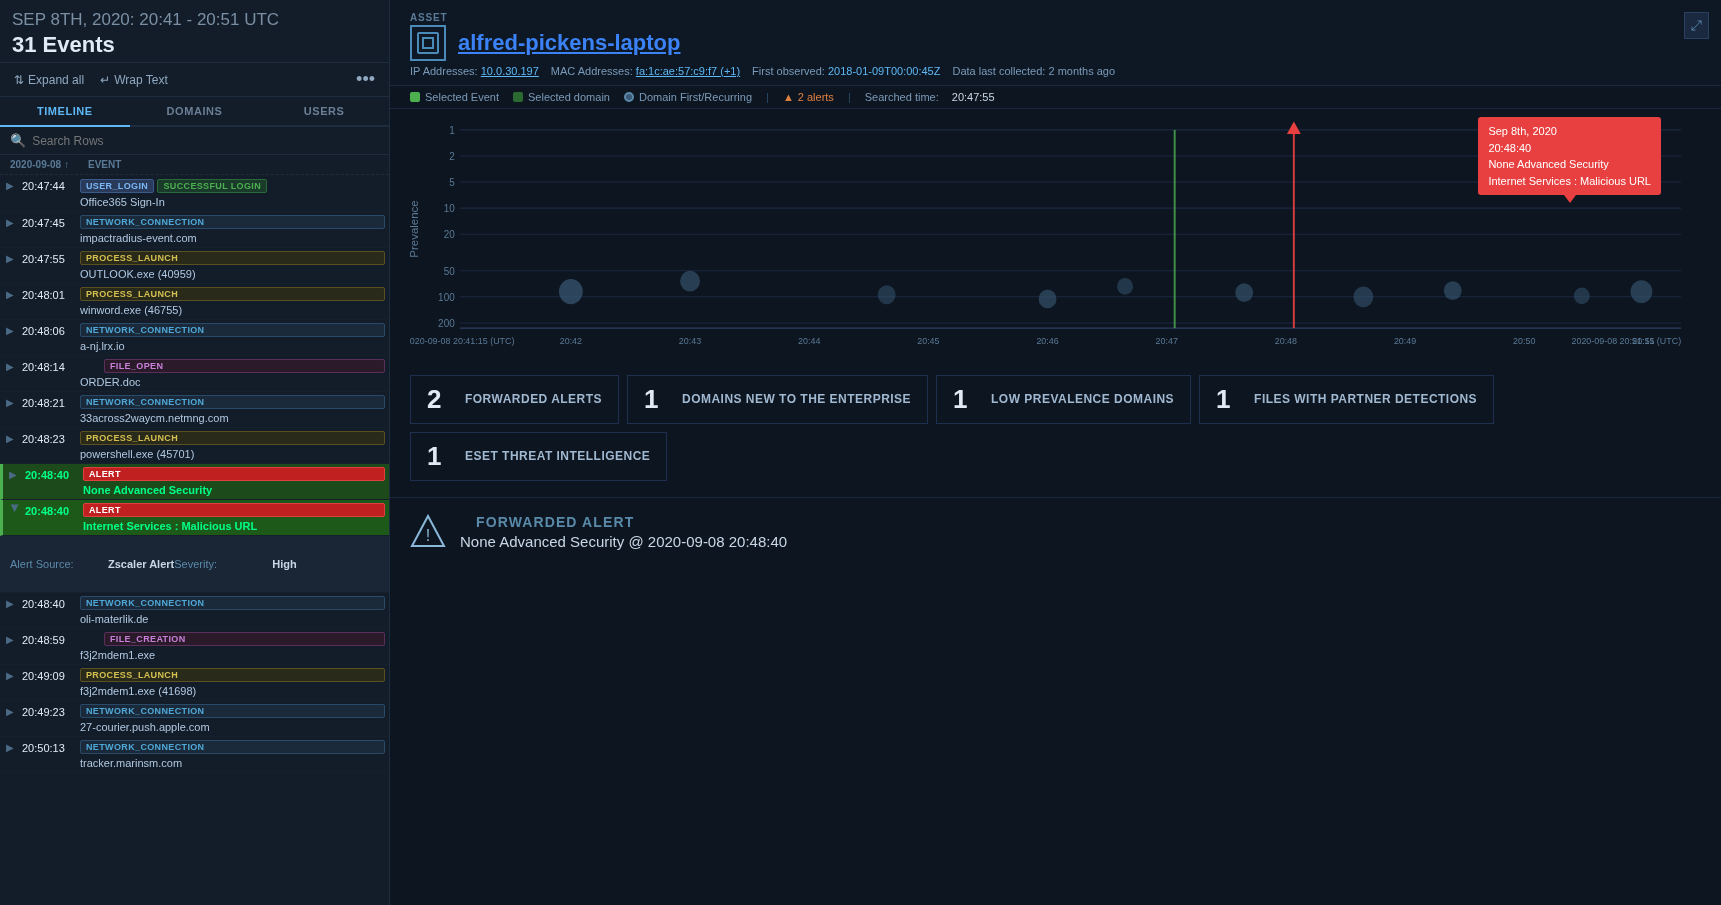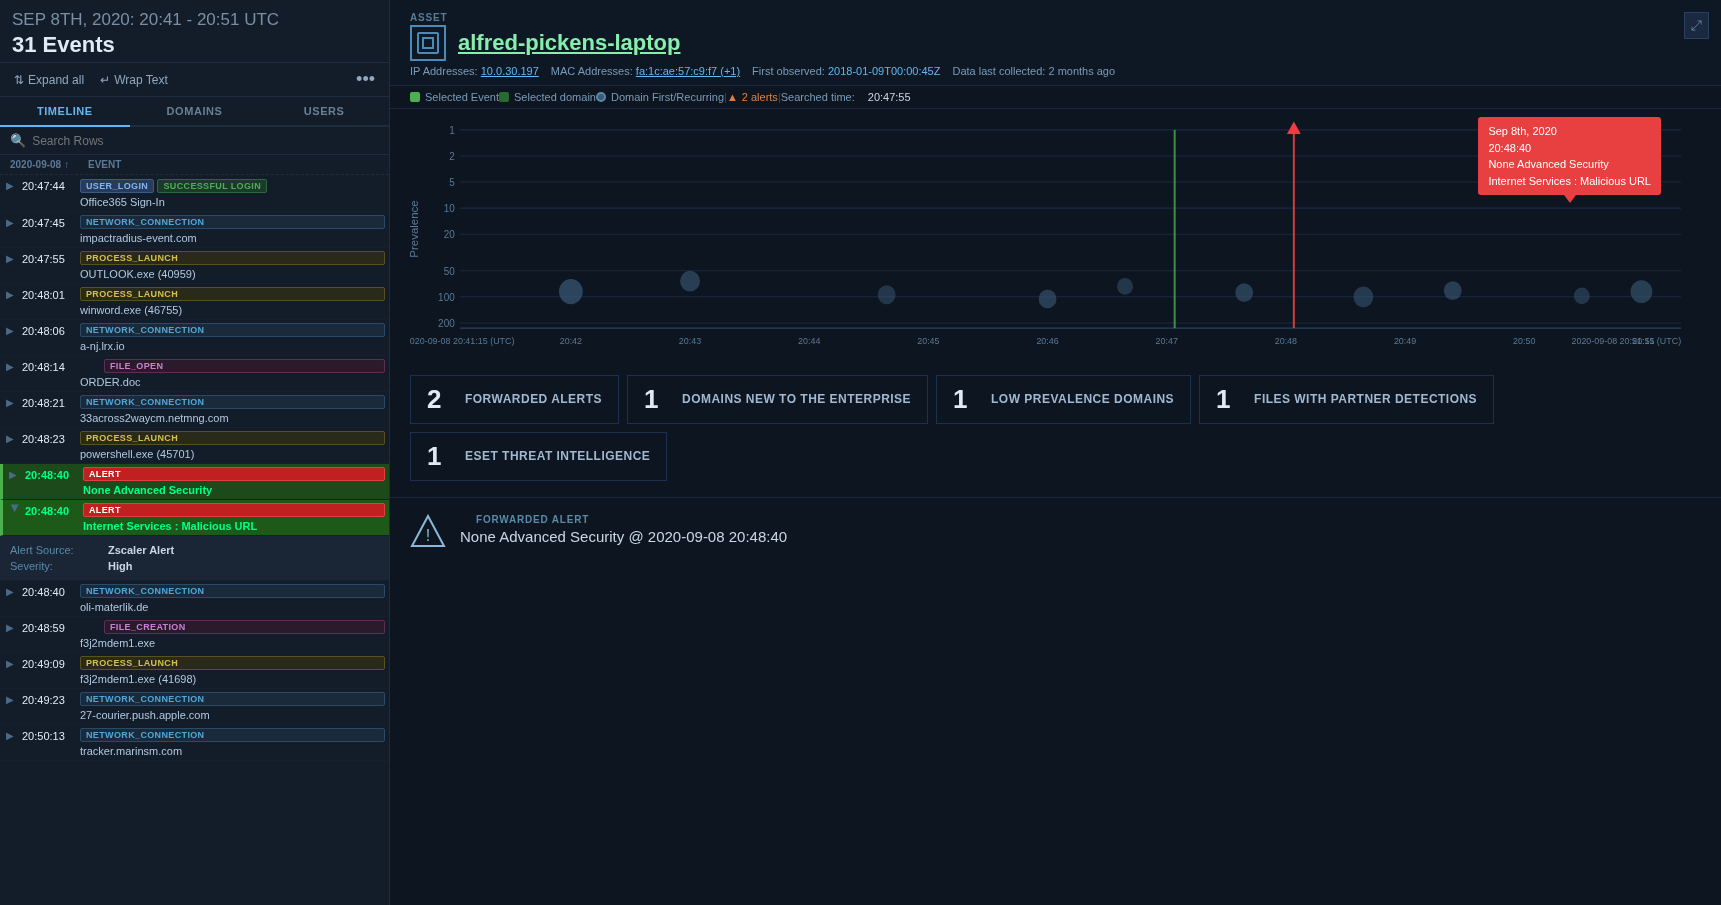--- a/index.html
+++ b/index.html
@@ -134,22 +134,22 @@
       align-items: flex-start;
       padding: 3px 4px 3px 6px;
       border-bottom: 1px solid #161f2c;
       cursor: pointer;
       min-height: 36px;
     }
     .event-row.alert-row { background: #1d4a1a; border-left: 3px solid #4caf50; }
     .event-row.alert-row.expanded { background: #1d5a1a; }
     .event-row.expanded-detail {
       background: #1a2535;
-      padding: 6px 10px;
-      flex-direction: column;
+      padding: 20px 10px;
+      flex-direction: row;
     }
 
     .expand-arrow {
       color: #4a6a86;
       font-size: 10px;
       margin-top: 2px;
       margin-right: 4px;
       width: 12px;
     }
     .event-time {
@@ -222,37 +222,38 @@
       border: 2px solid #4a8ab8;
       display: flex;
       align-items: center;
       justify-content: center;
       color: #4a8ab8;
       font-size: 16px;
     }
     .asset-name {
       font-size: 22px;
       font-weight: 700;
-      color: #86efac;
+      color: #3b82f6;
       text-decoration: underline;
     }
     .asset-meta {
       font-size: 11px;
       color: #7a9ab8;
       margin-top: 4px;
       display: flex;
       flex-wrap: wrap;
       gap: 12px;
     }
     .asset-meta a { color: #5db8f5; text-decoration: underline; }
 
     
     .legend {
       display: flex;
       align-items: center;
+      gap: 14px;
       padding: 5px 20px;
       font-size: 11px;
       color: #7a9ab8;
       border-bottom: 1px solid #1a2840;
     }
     .legend-item { display: flex; align-items: center; gap: 5px; }
     .legend-dot { width: 10px; height: 10px; border-radius: 2px; }
     .legend-dot.green { background: #4caf50; }
     .legend-dot.dark-green { background: #2a6a30; }
     .legend-dot.gray { width: 10px; height: 10px; border-radius: 50%; background: #3a5a76; border: 2px solid #5a8aaa; }
@@ -339,21 +340,21 @@
       display: flex;
       align-items: flex-start;
       gap: 14px;
     }
     .alert-triangle {
       width: 36px;
       height: 36px;
       min-width: 36px;
     }
     .alert-info .alert-type {
-      font-size: 10px;
+      font-size: 14px;
       color: #5a8aaa;
       font-weight: 700;
       letter-spacing: 0.08em;
       padding-left: 16px;
     }
     .alert-info .alert-desc {
       font-size: 15px;
       color: #c8d6e5;
       margin-top: 3px;
     }

